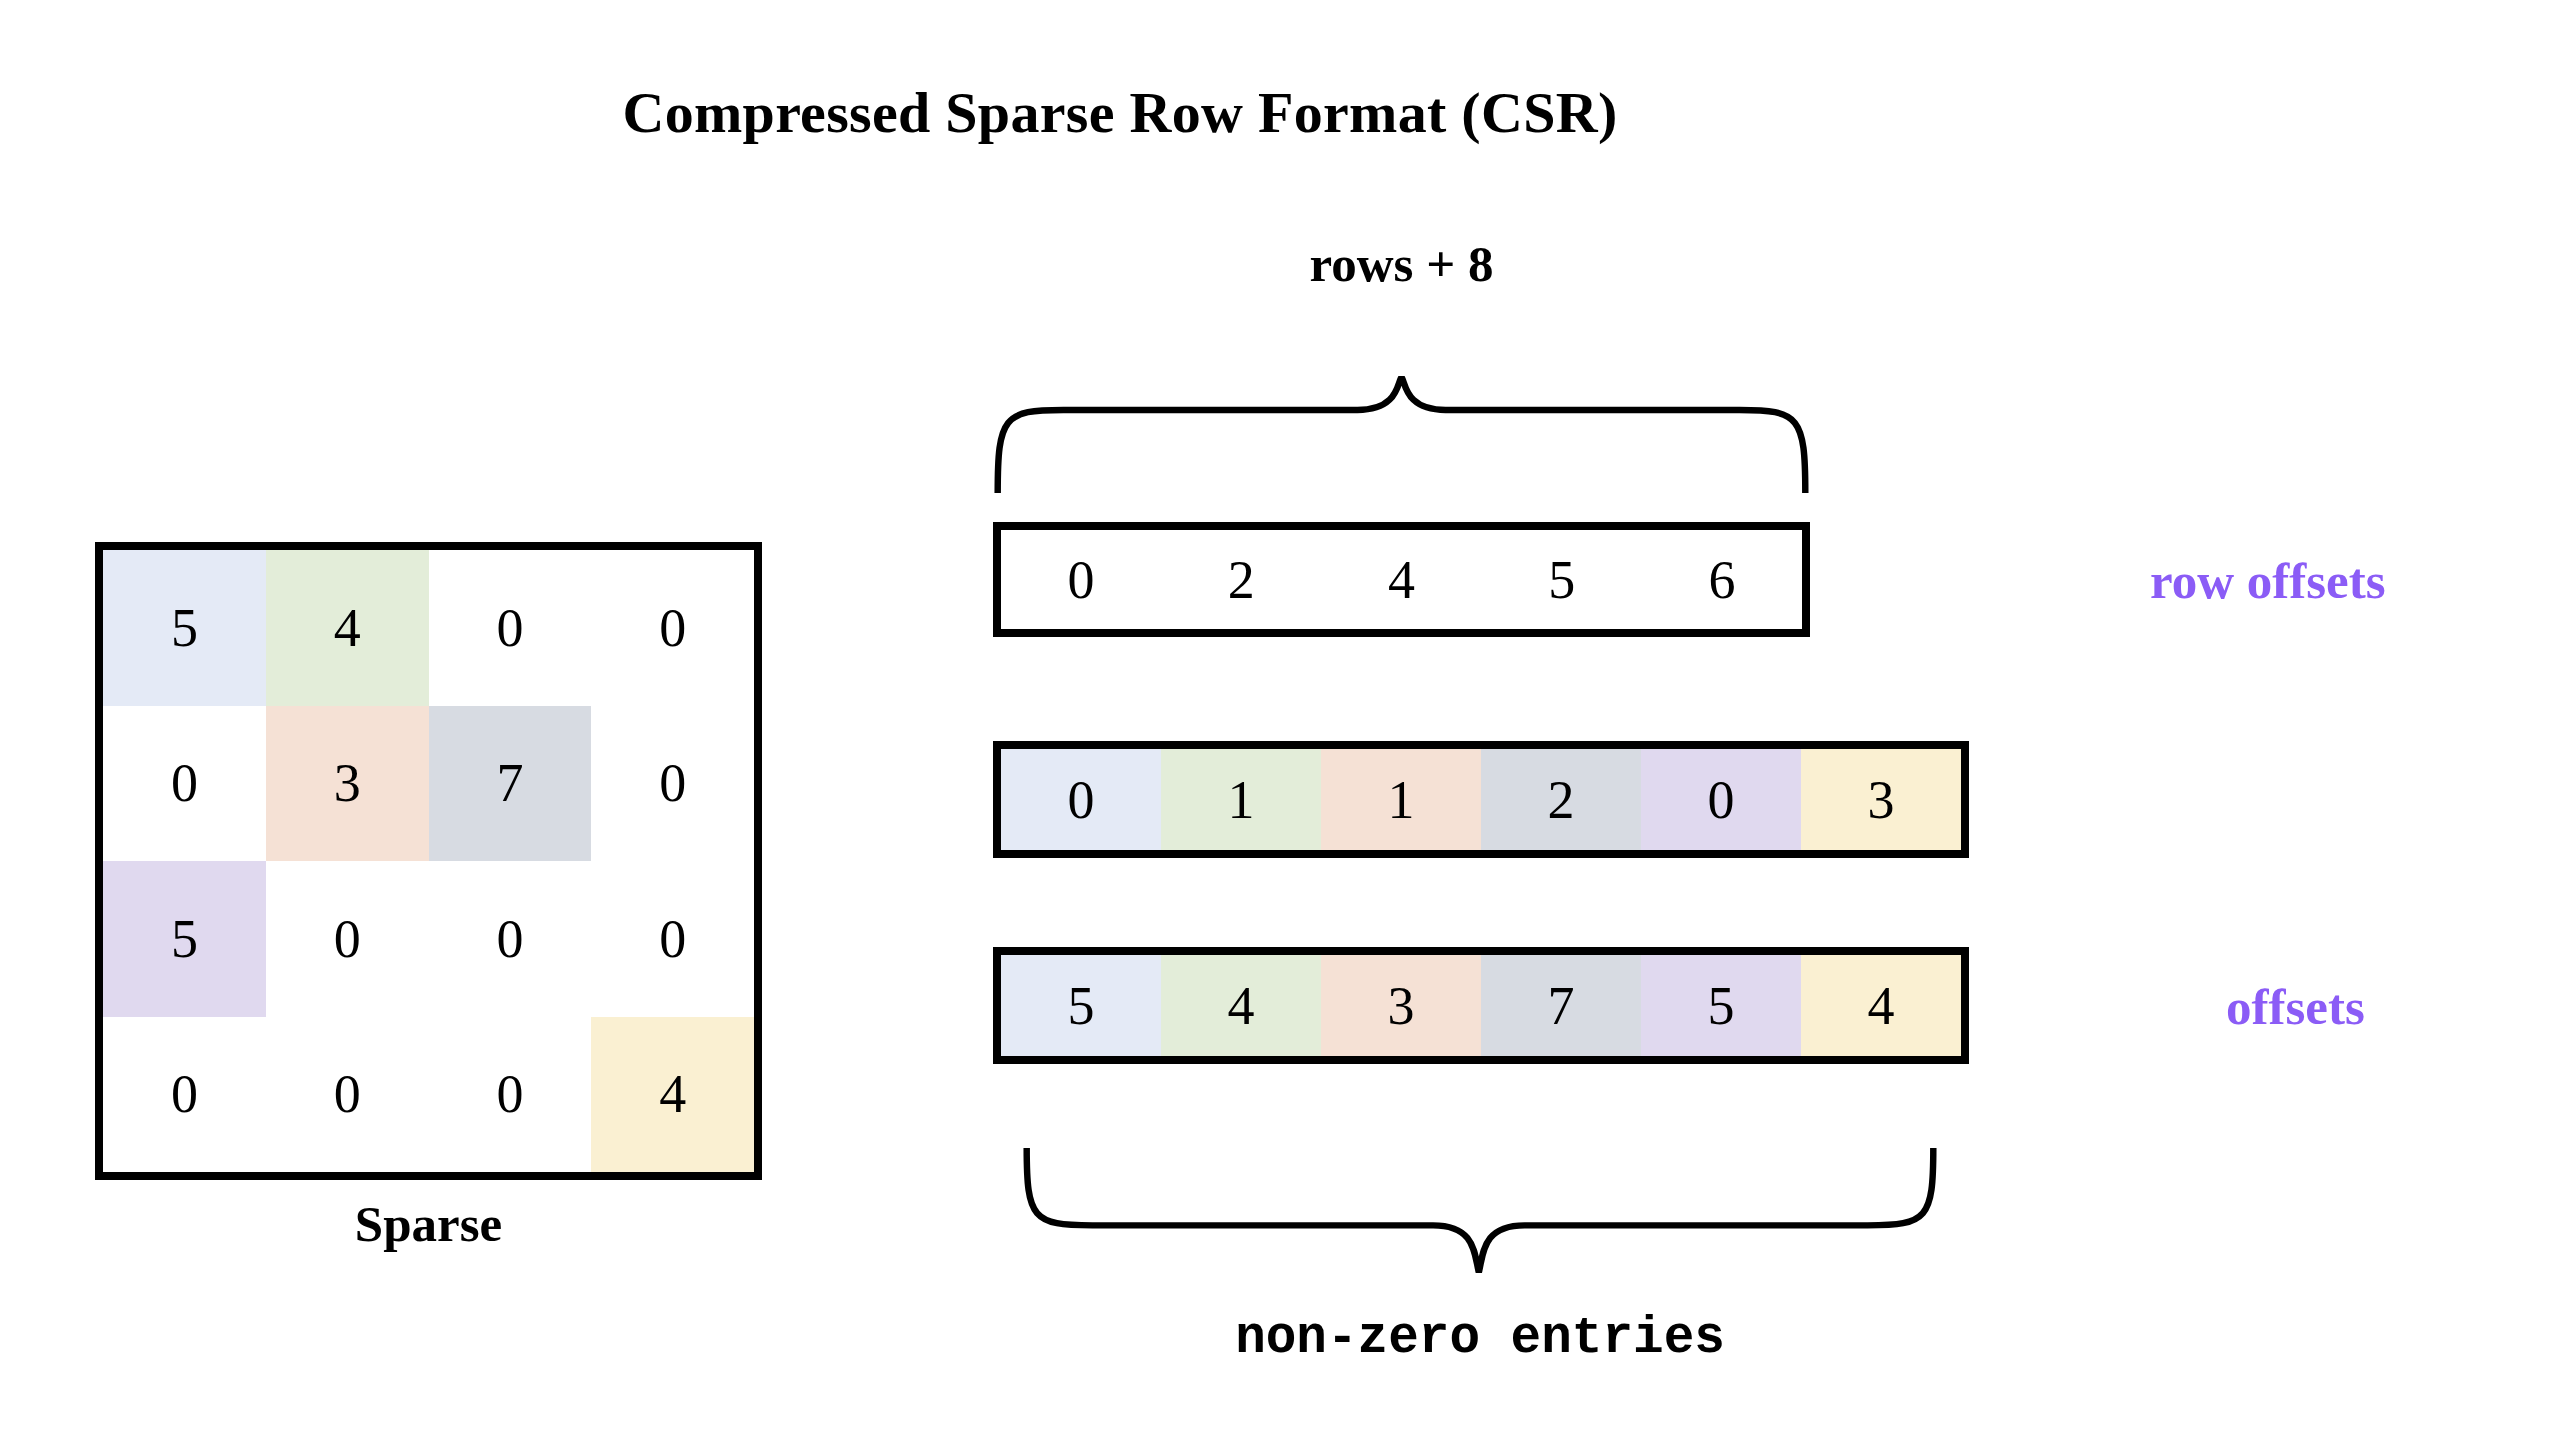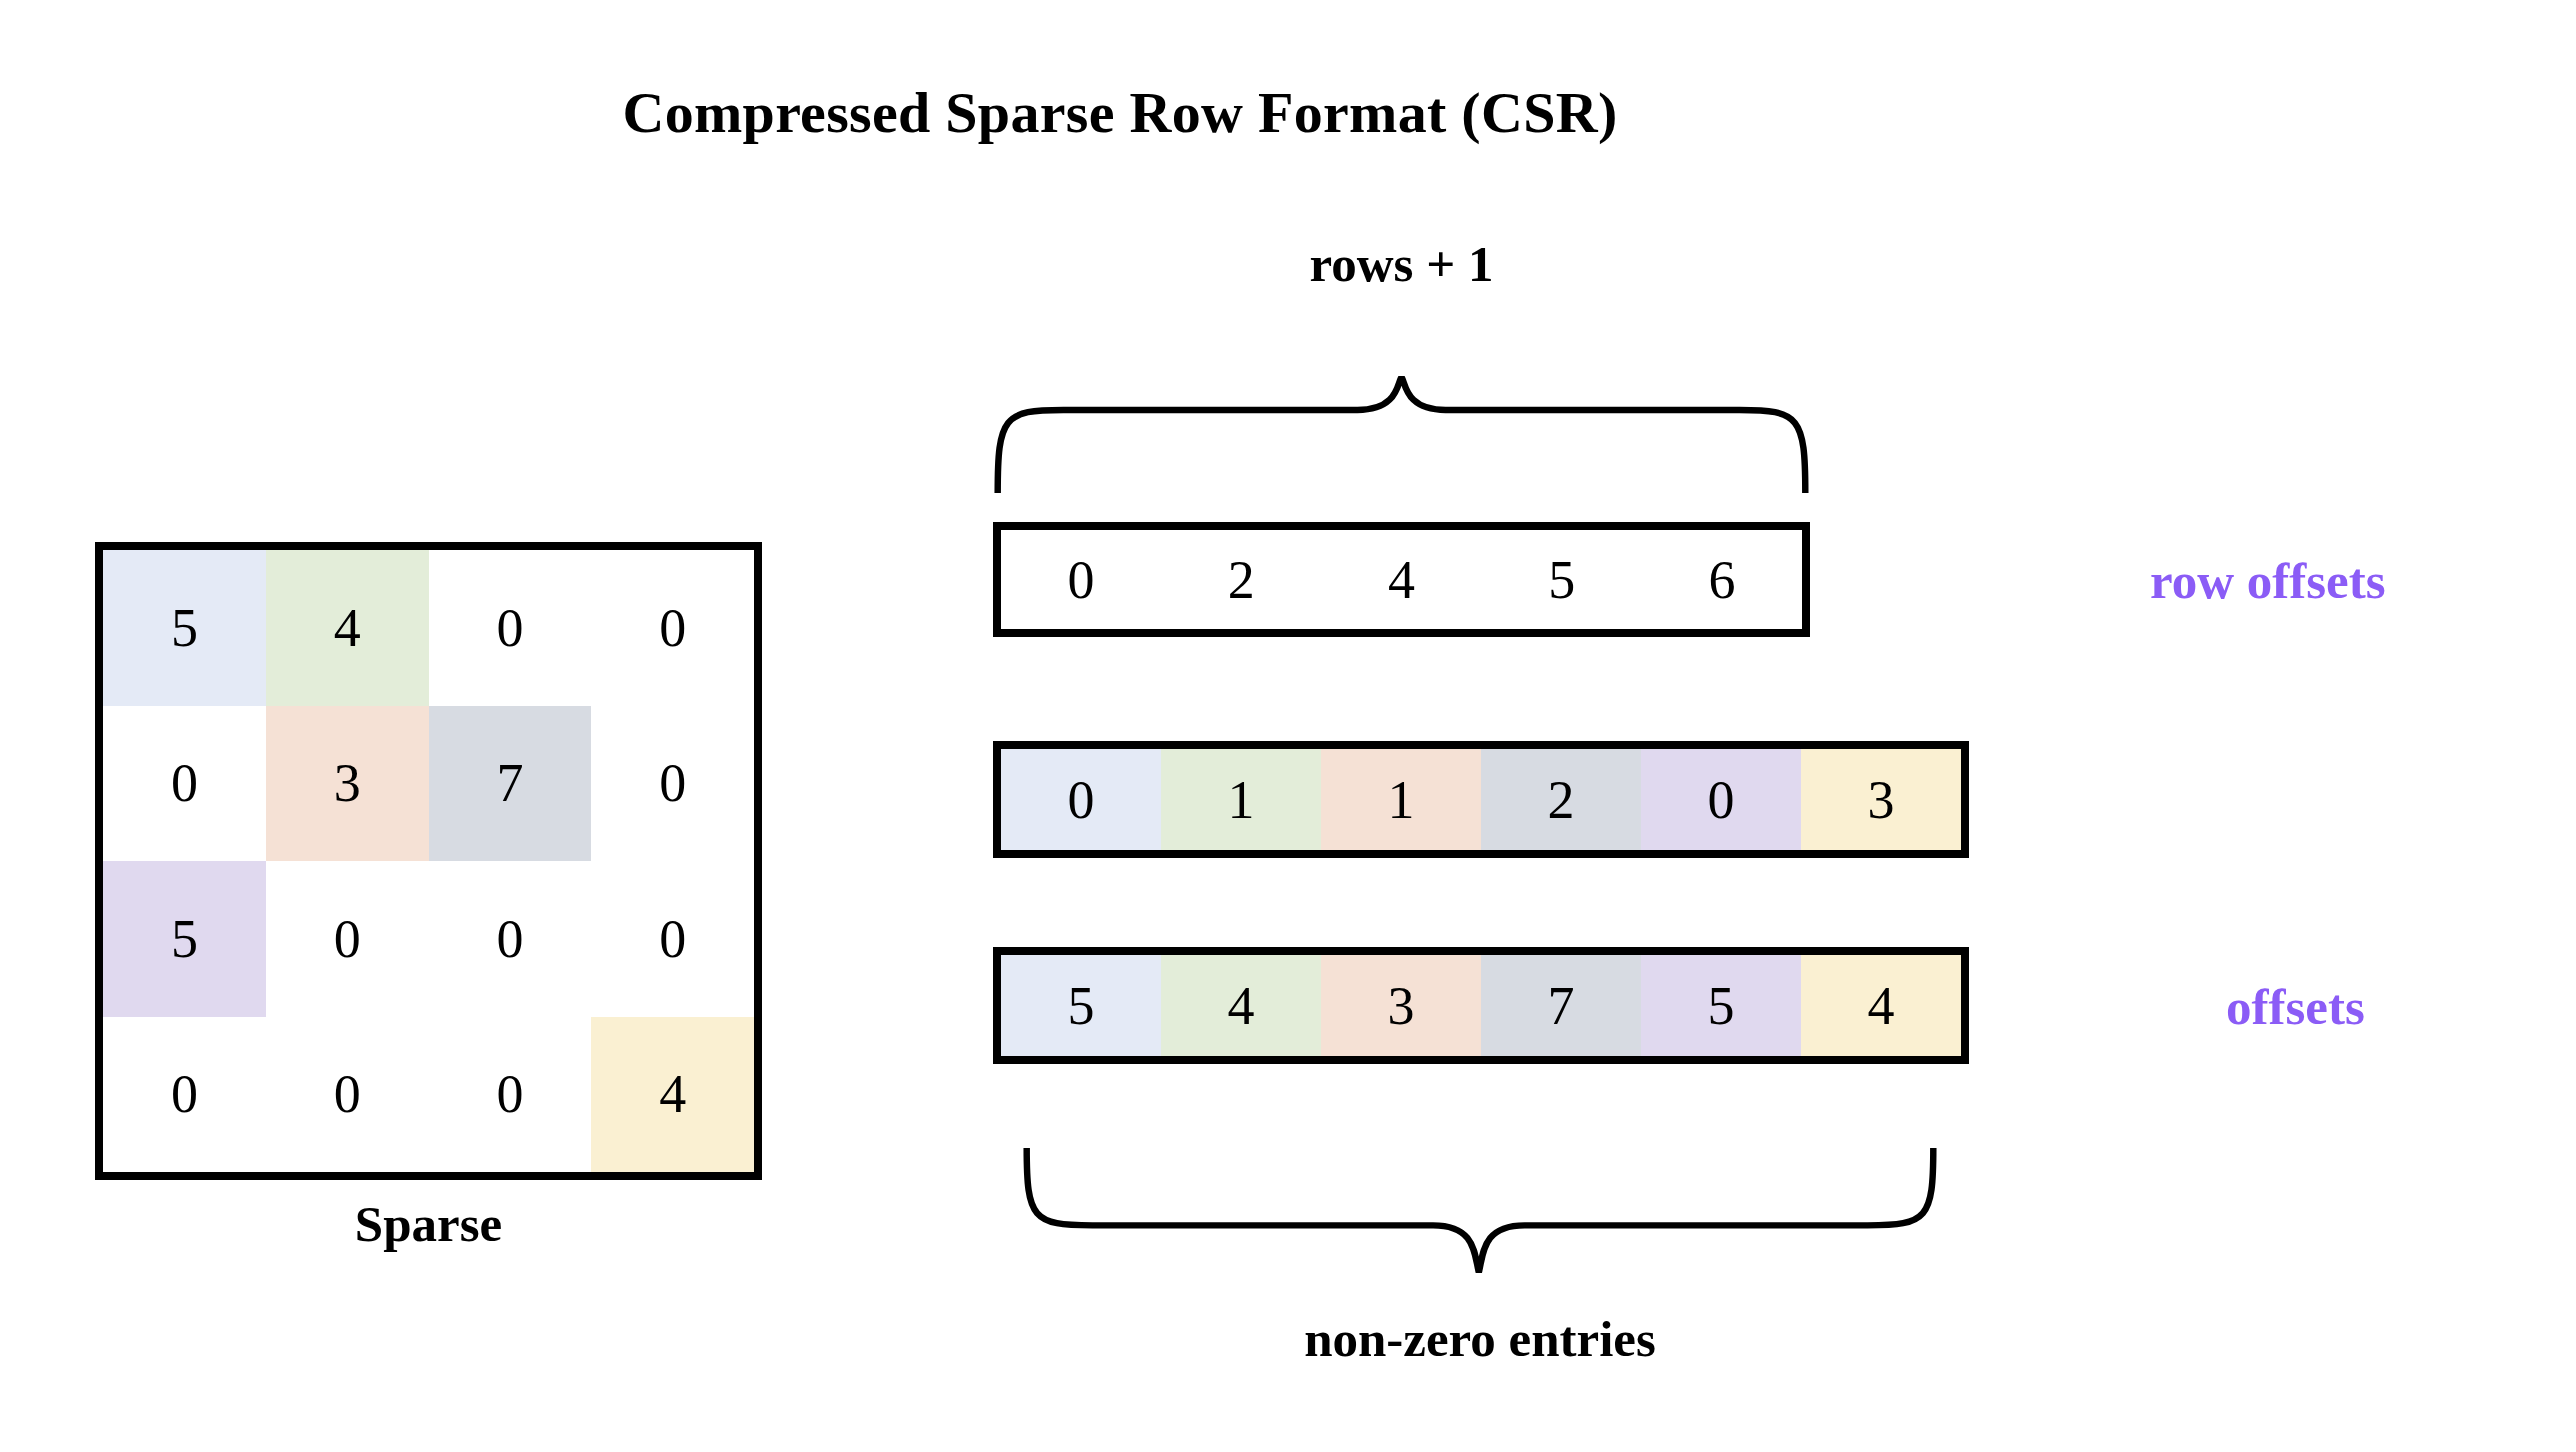--- a/index.html
+++ b/index.html
@@ -144,20 +144,21 @@
   }
   #nonzero-label {
     position: absolute;
     left: 1022px;
     top: 1310px;
     width: 916px;
     text-align: center;
     font-size: 51px;
     font-weight: bold;
     color: #000000;
+    font-family: Liberation Mono, monospace;
   }
 </style>
 </head>
 <body>
 
 <div id="page">
 
   <div id="title">Compressed Sparse Row Format (CSR)</div>
 
   <div id="matrix-box">
@@ -175,21 +176,21 @@
         <div class="mcell" style="background: rgb(255, 255, 255);">0</div>
         <div class="mcell" style="background: rgb(255, 255, 255);">0</div>
         <div class="mcell" style="background: rgb(255, 255, 255);">0</div>
         <div class="mcell" style="background: rgb(255, 255, 255);">0</div>
         <div class="mcell" style="background: rgb(255, 255, 255);">0</div>
         <div class="mcell" style="background: rgb(250, 240, 210);">4</div>
       </div>
   </div>
   <div id="matrix-caption">Sparse</div>
 
-  <div id="rows-label">rows + 1</div>
+  <div id="rows-label">rows + 8</div>
   <div id="top-brace">
     <svg viewBox="0 0 1390 200" preserveAspectRatio="none" width="817" height="117" aria-hidden="true">
       <path d="M 8 200
                C 8 70, 18 58, 120 58
                L 620 58
                C 690 58, 688 10, 695 2
                C 702 10, 700 58, 770 58
                L 1270 58
                C 1372 58, 1382 70, 1382 200" fill="none" stroke="#000000" stroke-width="11" stroke-linecap="round"></path>
     </svg>

